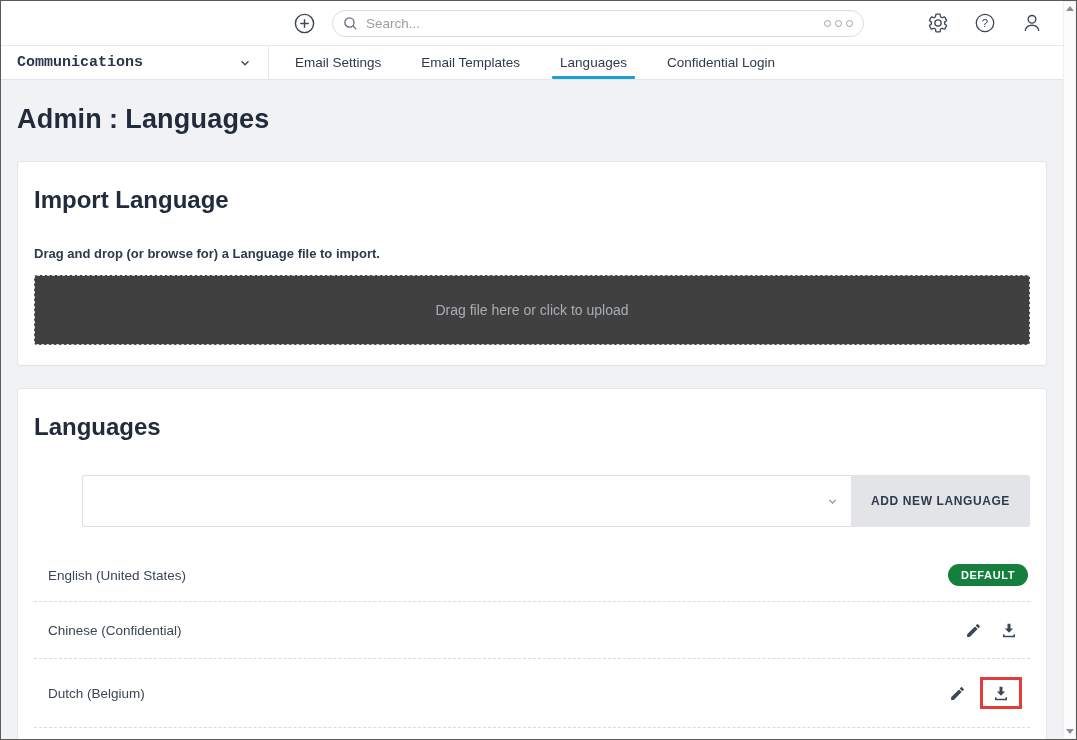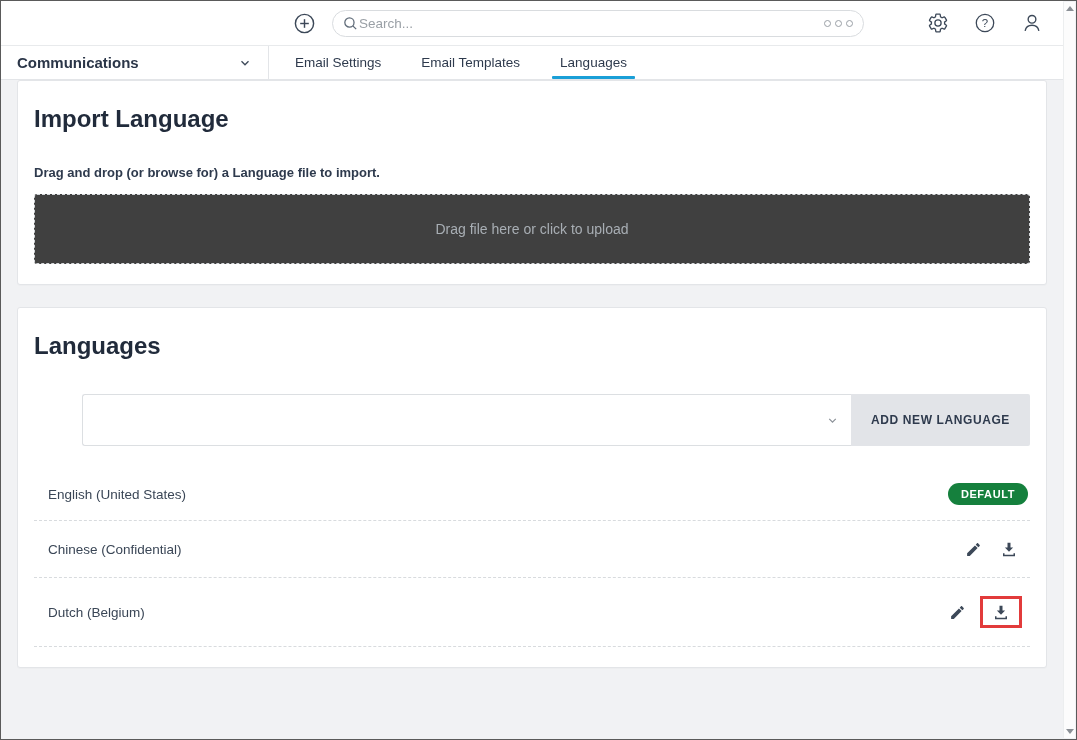--- a/index.html
+++ b/index.html
@@ -25,37 +25,37 @@
     display: flex; align-items: center;
   }
   .topbar-center { margin-left: 292px; display: flex; align-items: center; gap: 16px; }
   .icon-btn { display: inline-flex; align-items: center; justify-content: center; cursor: pointer; background: none; border: none; }
   .search-pill {
     width: 532px; height: 27px;
     border: 1px solid #d9dcdf; border-radius: 14px;
     display: flex; align-items: center;
     padding: 0 10px 0 9px; background: #fff;
   }
-  .search-pill .ph { color: #9aa0a6; font-size: 13.5px; flex: 1; }
+  .search-pill .ph { color: #9aa0a6; font-size: 13.5px; margin-left: 7px; flex: 1; }
   .dots { display: flex; gap: 4px; align-items: center; }
   .dots i { width: 7px; height: 7px; border: 1.4px solid #9aa0a6; border-radius: 50%; display: block; }
   .topbar-right { margin-left: auto; margin-right: 20px; display: flex; align-items: center; gap: 25px; }
 
   
   .navbar {
     height: 34px; background: #ffffff;
     border-bottom: 1px solid #e3e5e8;
     display: flex; align-items: stretch;
   }
   .module-select {
     width: 268px; padding: 0 16px;
     display: flex; align-items: center; justify-content: space-between;
     border-right: 1px solid #e3e5e8; cursor: pointer;
   }
-  .module-select .label { font-weight: 700; font-size: 15px; color: #2b3648; }
+  .module-select .label { font-weight: 700; font-size: 15px; color: #2b3648; font-family: Liberation Mono, monospace; }
   .tabs { display: flex; margin-left: 6px; }
   .tab {
     padding: 0 20px; display: flex; align-items: center;
     font-size: 13.5px; color: #2e3a4d; position: relative; cursor: pointer;
   }
   .tab.active { font-weight: 400; }
   .tab.active::after {
     content: ""; position: absolute; left: 12px; right: 12px; bottom: 0;
     height: 3px; background: #1a9fd7; border-radius: 1px;
   }
@@ -191,24 +191,28 @@
       <div class="tabs">
         <div class="tab">
             <span>Email Settings</span>
           </div>
         <div class="tab">
             <span>Email Templates</span>
           </div>
         <div class="tab active">
             <span>Languages</span>
           </div>
+        <div class="tab">
+            <span>Confidential Login</span>
+          </div>
       </div>
     </div>
 
     <div class="content">
+      <h1 class="page-title"><span>Admin</span><span class="sep">:</span><span>Languages</span></h1>
 
       <div class="card">
         <h2>Import Language</h2>
         <p class="instruction">Drag and drop (or browse for) a Language file to import.</p>
         <div class="dropzone">
           <span>Drag file here or click to upload</span>
         </div>
       </div>
 
       <div class="card">

